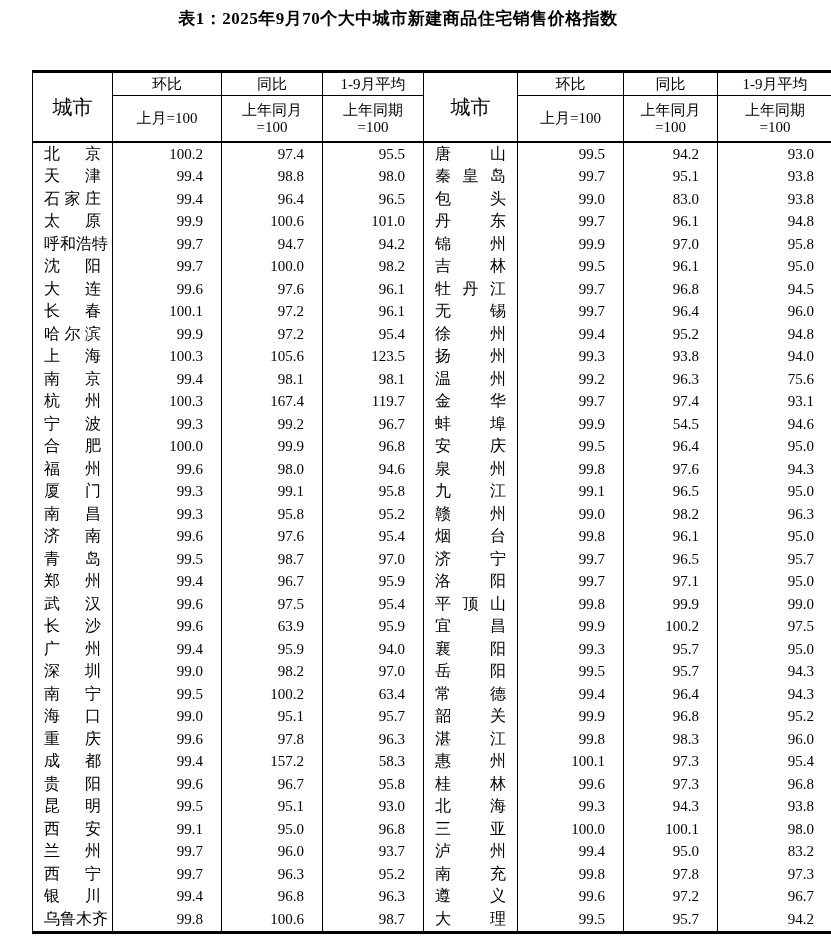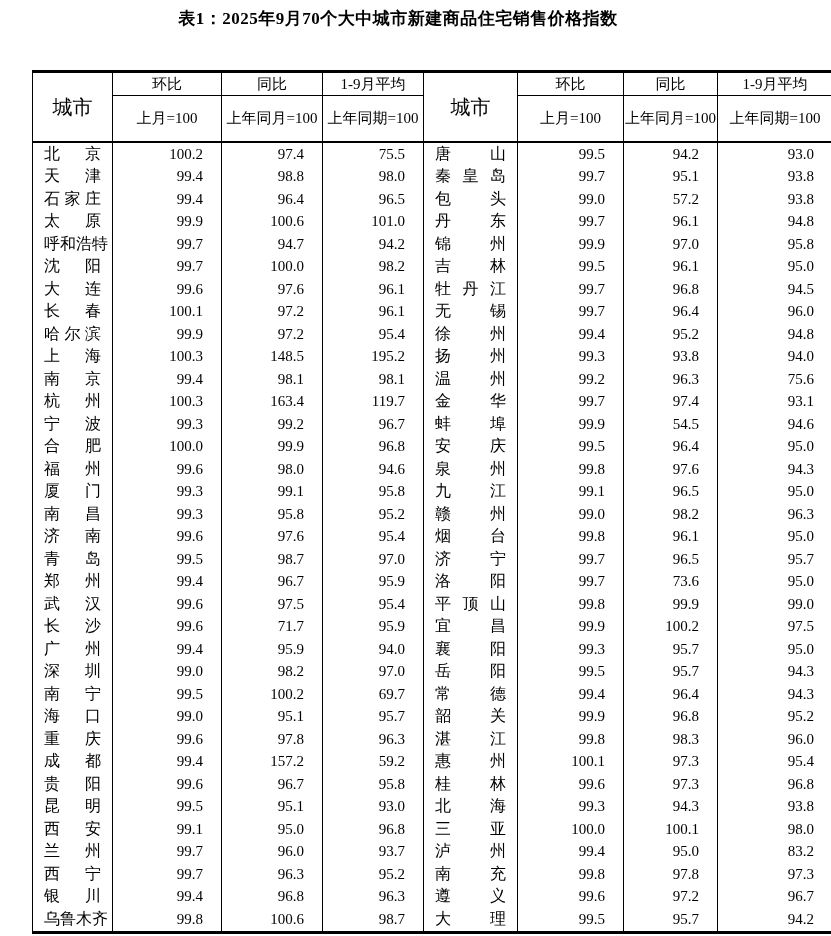--- a/index.html
+++ b/index.html
@@ -33,21 +33,21 @@
   .hcell {
     display: flex; align-items: center; justify-content: center;
     font-size: 15px;
     border-right: 1px solid #000;
     text-align: center;
     line-height: 1.1;
   }
   .hcell.no-right { border-right: none; }
   .hcell.city-head { grid-row: 1 / 3; font-size: 20px; }
   .hcell.top-label { border-bottom: 1px solid #000; }
-  .base2 { display: flex; flex-direction: row; align-items: center; justify-content: center; }
+  .base2 { display: flex; flex-direction: column; align-items: center; justify-content: center; }
   .cell {
     border-right: 1px solid #000;
     display: flex; align-items: center;
     font-size: 15px;
     overflow: hidden;
   }
   .cell:nth-child(8n) { border-right: none; }
   .city-cell {
     justify-content: space-between;
     padding: 0 11px;
@@ -97,21 +97,21 @@
         <span>=100</span>
       </div>
     </div>
     <div class="tbody" id="table-body">
         <div class="cell city-cell">
           <span>北</span>
           <span>京</span>
         </div>
         <div class="cell num-cell">100.2</div>
         <div class="cell num-cell">97.4</div>
-        <div class="cell num-cell">75.5</div>
+        <div class="cell num-cell">95.5</div>
         <div class="cell city-cell">
           <span>唐</span>
           <span>山</span>
         </div>
         <div class="cell num-cell">99.5</div>
         <div class="cell num-cell">94.2</div>
         <div class="cell num-cell">93.0</div>
         <div class="cell city-cell">
           <span>天</span>
           <span>津</span>
@@ -133,21 +133,21 @@
           <span>庄</span>
         </div>
         <div class="cell num-cell">99.4</div>
         <div class="cell num-cell">96.4</div>
         <div class="cell num-cell">96.5</div>
         <div class="cell city-cell">
           <span>包</span>
           <span>头</span>
         </div>
         <div class="cell num-cell">99.0</div>
-        <div class="cell num-cell">57.2</div>
+        <div class="cell num-cell">83.0</div>
         <div class="cell num-cell">93.8</div>
         <div class="cell city-cell">
           <span>太</span>
           <span>原</span>
         </div>
         <div class="cell num-cell">99.9</div>
         <div class="cell num-cell">100.6</div>
         <div class="cell num-cell">101.0</div>
         <div class="cell city-cell">
           <span>丹</span>
@@ -228,22 +228,22 @@
           <span>州</span>
         </div>
         <div class="cell num-cell">99.4</div>
         <div class="cell num-cell">95.2</div>
         <div class="cell num-cell">94.8</div>
         <div class="cell city-cell">
           <span>上</span>
           <span>海</span>
         </div>
         <div class="cell num-cell">100.3</div>
-        <div class="cell num-cell">148.5</div>
-        <div class="cell num-cell">195.2</div>
+        <div class="cell num-cell">105.6</div>
+        <div class="cell num-cell">123.5</div>
         <div class="cell city-cell">
           <span>扬</span>
           <span>州</span>
         </div>
         <div class="cell num-cell">99.3</div>
         <div class="cell num-cell">93.8</div>
         <div class="cell num-cell">94.0</div>
         <div class="cell city-cell">
           <span>南</span>
           <span>京</span>
@@ -256,21 +256,21 @@
           <span>州</span>
         </div>
         <div class="cell num-cell">99.2</div>
         <div class="cell num-cell">96.3</div>
         <div class="cell num-cell">75.6</div>
         <div class="cell city-cell">
           <span>杭</span>
           <span>州</span>
         </div>
         <div class="cell num-cell">100.3</div>
-        <div class="cell num-cell">163.4</div>
+        <div class="cell num-cell">167.4</div>
         <div class="cell num-cell">119.7</div>
         <div class="cell city-cell">
           <span>金</span>
           <span>华</span>
         </div>
         <div class="cell num-cell">99.7</div>
         <div class="cell num-cell">97.4</div>
         <div class="cell num-cell">93.1</div>
         <div class="cell city-cell">
           <span>宁</span>
@@ -375,21 +375,21 @@
           <span>州</span>
         </div>
         <div class="cell num-cell">99.4</div>
         <div class="cell num-cell">96.7</div>
         <div class="cell num-cell">95.9</div>
         <div class="cell city-cell">
           <span>洛</span>
           <span>阳</span>
         </div>
         <div class="cell num-cell">99.7</div>
-        <div class="cell num-cell">73.6</div>
+        <div class="cell num-cell">97.1</div>
         <div class="cell num-cell">95.0</div>
         <div class="cell city-cell">
           <span>武</span>
           <span>汉</span>
         </div>
         <div class="cell num-cell">99.6</div>
         <div class="cell num-cell">97.5</div>
         <div class="cell num-cell">95.4</div>
         <div class="cell city-cell">
           <span>平</span>
@@ -397,21 +397,21 @@
           <span>山</span>
         </div>
         <div class="cell num-cell">99.8</div>
         <div class="cell num-cell">99.9</div>
         <div class="cell num-cell">99.0</div>
         <div class="cell city-cell">
           <span>长</span>
           <span>沙</span>
         </div>
         <div class="cell num-cell">99.6</div>
-        <div class="cell num-cell">71.7</div>
+        <div class="cell num-cell">63.9</div>
         <div class="cell num-cell">95.9</div>
         <div class="cell city-cell">
           <span>宜</span>
           <span>昌</span>
         </div>
         <div class="cell num-cell">99.9</div>
         <div class="cell num-cell">100.2</div>
         <div class="cell num-cell">97.5</div>
         <div class="cell city-cell">
           <span>广</span>
@@ -440,21 +440,21 @@
         </div>
         <div class="cell num-cell">99.5</div>
         <div class="cell num-cell">95.7</div>
         <div class="cell num-cell">94.3</div>
         <div class="cell city-cell">
           <span>南</span>
           <span>宁</span>
         </div>
         <div class="cell num-cell">99.5</div>
         <div class="cell num-cell">100.2</div>
-        <div class="cell num-cell">69.7</div>
+        <div class="cell num-cell">63.4</div>
         <div class="cell city-cell">
           <span>常</span>
           <span>德</span>
         </div>
         <div class="cell num-cell">99.4</div>
         <div class="cell num-cell">96.4</div>
         <div class="cell num-cell">94.3</div>
         <div class="cell city-cell">
           <span>海</span>
           <span>口</span>
@@ -482,21 +482,21 @@
         </div>
         <div class="cell num-cell">99.8</div>
         <div class="cell num-cell">98.3</div>
         <div class="cell num-cell">96.0</div>
         <div class="cell city-cell">
           <span>成</span>
           <span>都</span>
         </div>
         <div class="cell num-cell">99.4</div>
         <div class="cell num-cell">157.2</div>
-        <div class="cell num-cell">59.2</div>
+        <div class="cell num-cell">58.3</div>
         <div class="cell city-cell">
           <span>惠</span>
           <span>州</span>
         </div>
         <div class="cell num-cell">100.1</div>
         <div class="cell num-cell">97.3</div>
         <div class="cell num-cell">95.4</div>
         <div class="cell city-cell">
           <span>贵</span>
           <span>阳</span>

